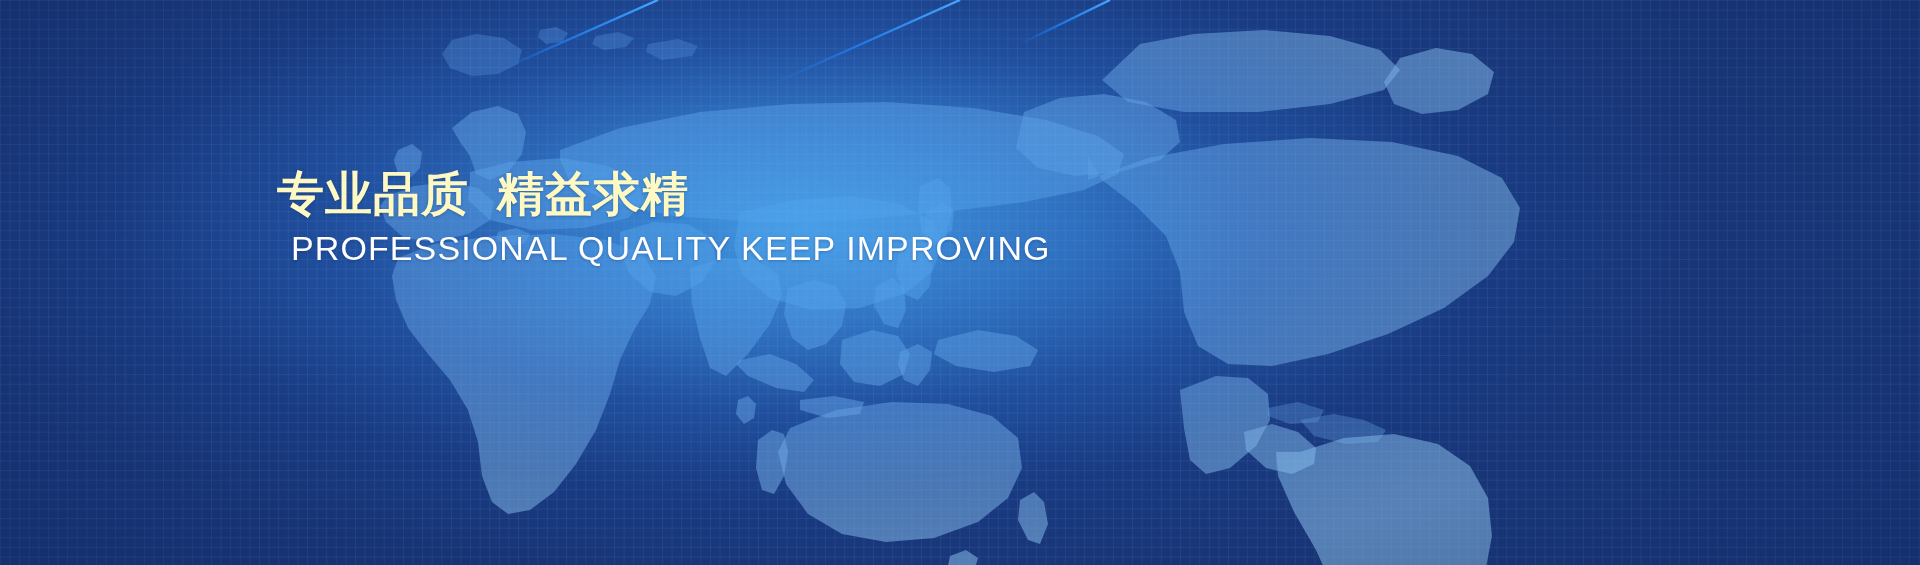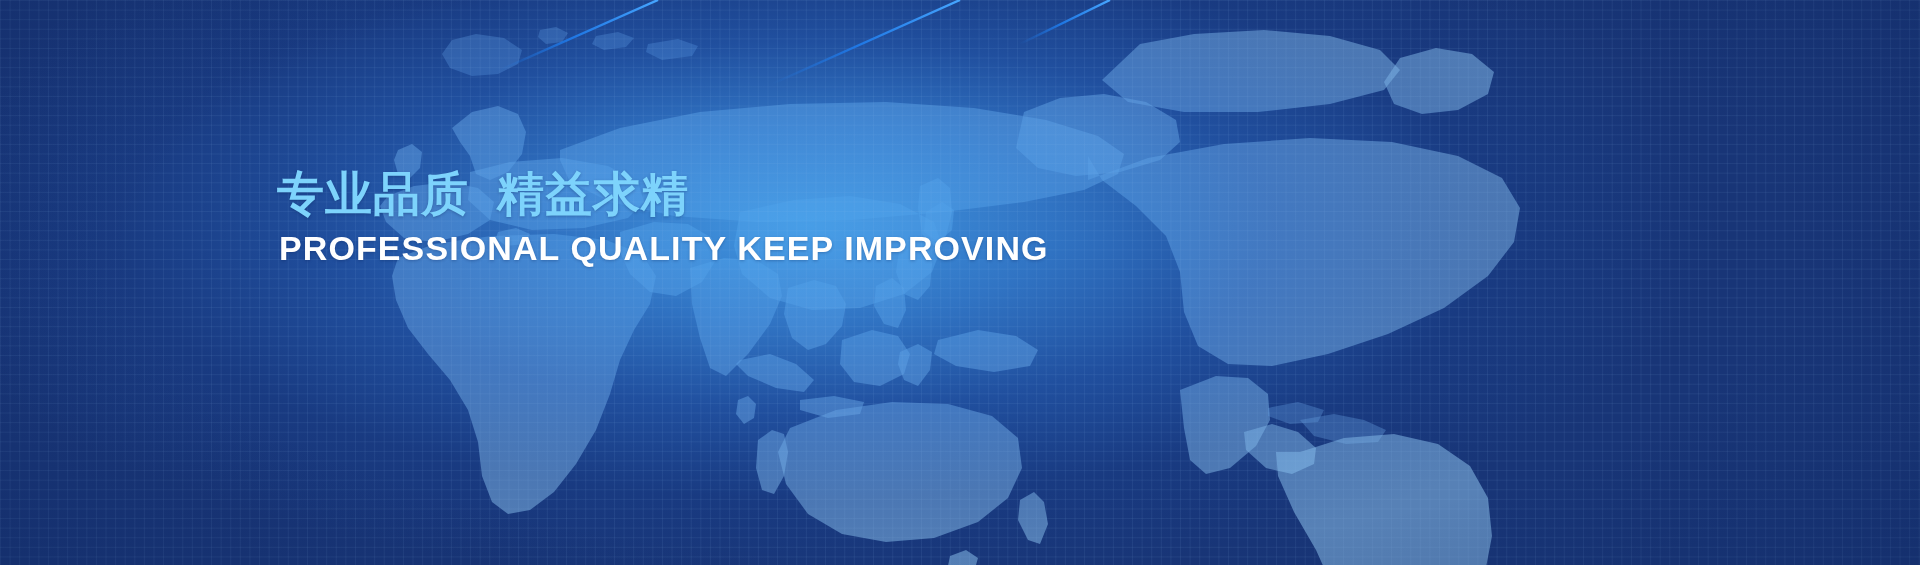--- a/index.html
+++ b/index.html
@@ -101,30 +101,30 @@
     position: absolute;
     left: 277px;
     top: 168px;
     z-index: 5;
   }
   .headline {
     margin: 0;
     font-size: 47px;
     line-height: 1.12;
     font-weight: 700;
-    color: #7dd3fc;
+    color: #fef9c3;
     letter-spacing: 1px;
     white-space: pre;
     text-shadow: 0 1px 3px rgba(8,30,80,0.30);
   }
   .subhead {
-    margin: 8px 0 0 2px;
+    margin: 8px 0 0 14px;
     font-size: 34px;
     line-height: 1.15;
-    font-weight: 700;
+    font-weight: 400;
     color: #ffffff;
     letter-spacing: 1.1px;
     white-space: pre;
     text-shadow: 0 1px 3px rgba(8,30,80,0.28);
   }
 </style>
 </head>
 <body>
 
 <div class="banner">

